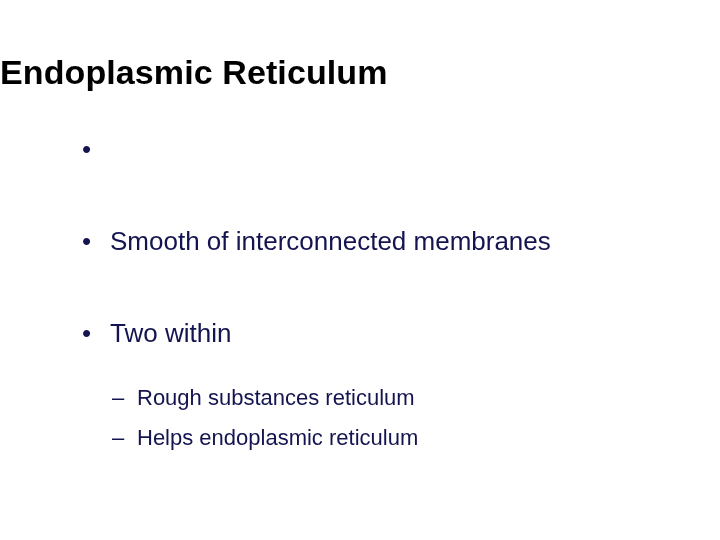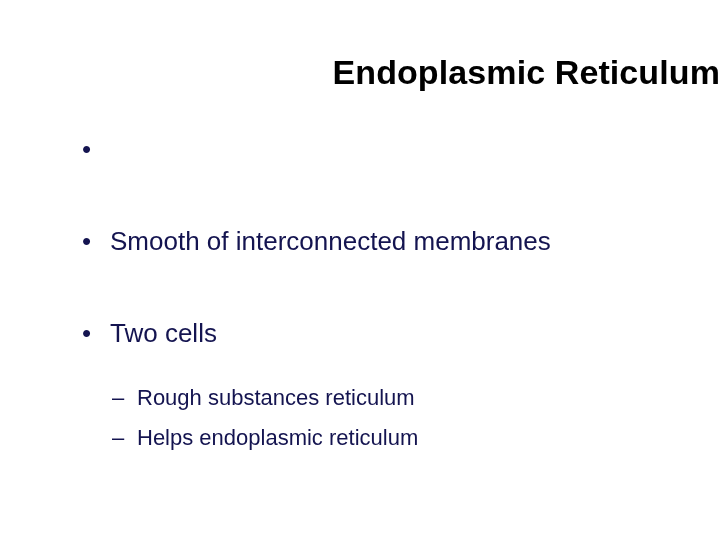--- a/index.html
+++ b/index.html
@@ -16,21 +16,21 @@
     font-family: "Liberation Sans", sans-serif;
     -webkit-font-smoothing: antialiased;
   }
 
   
   #slide-title {
     position: absolute;
     left: 0;
     top: 52px;
     width: 720px;
-    text-align: right;
+    text-align: left;
     font-size: 34px;
     font-weight: bold;
     color: #000000;
     letter-spacing: 0.1px;
     line-height: 40px;
     white-space: nowrap;
   }
 
   
   #body-list {
@@ -93,21 +93,21 @@
       <span class="marker">•</span>
     </div>
 
     <div class="bullet-l1">
       <span class="marker">•</span>
       <span class="label">Smooth of interconnected membranes</span>
     </div>
 
     <div class="bullet-l1">
       <span class="marker">•</span>
-      <span class="label">Two cells</span>
+      <span class="label">Two within</span>
     </div>
 
     <div class="sub-group">
 
       <div class="bullet-l2">
         <span class="marker">–</span>
         <span class="label">Rough substances reticulum</span>
       </div>
 
       <div class="bullet-l2">

